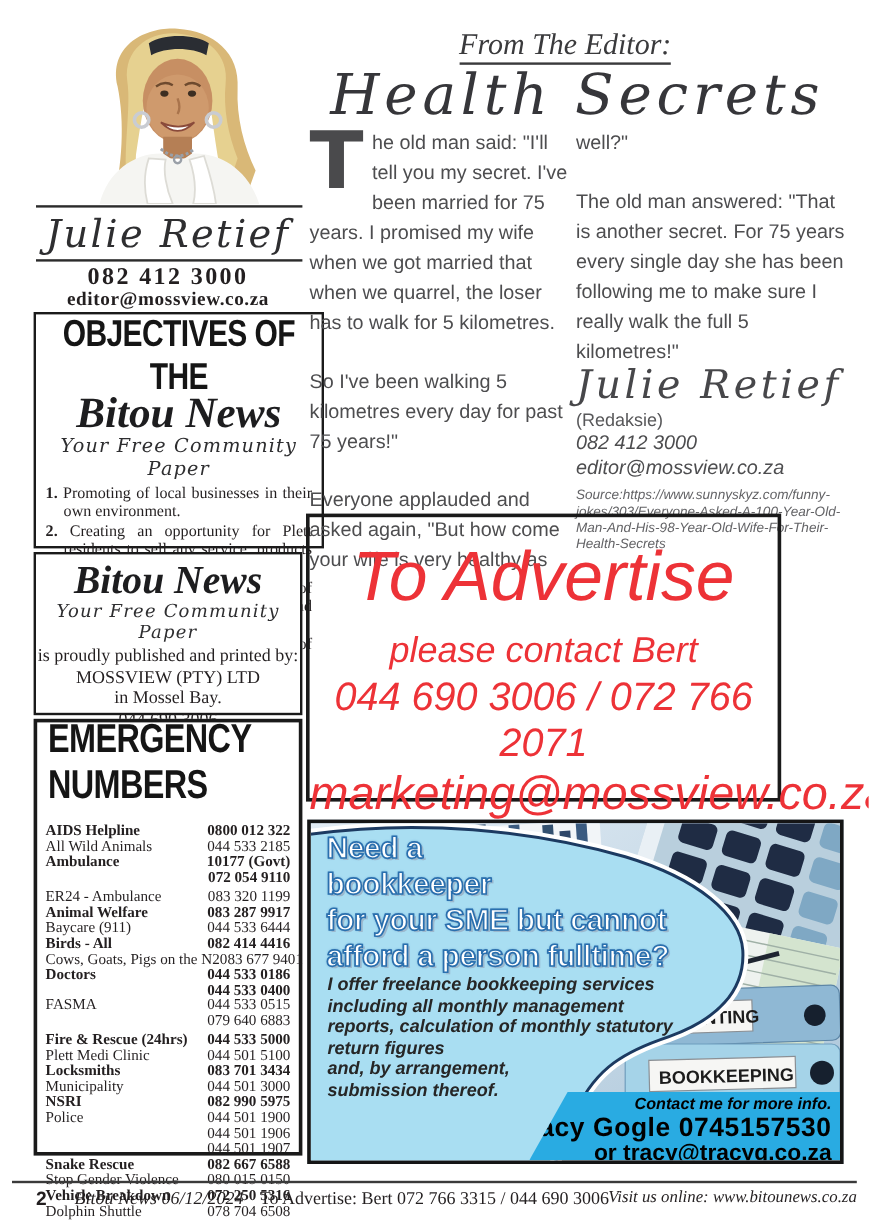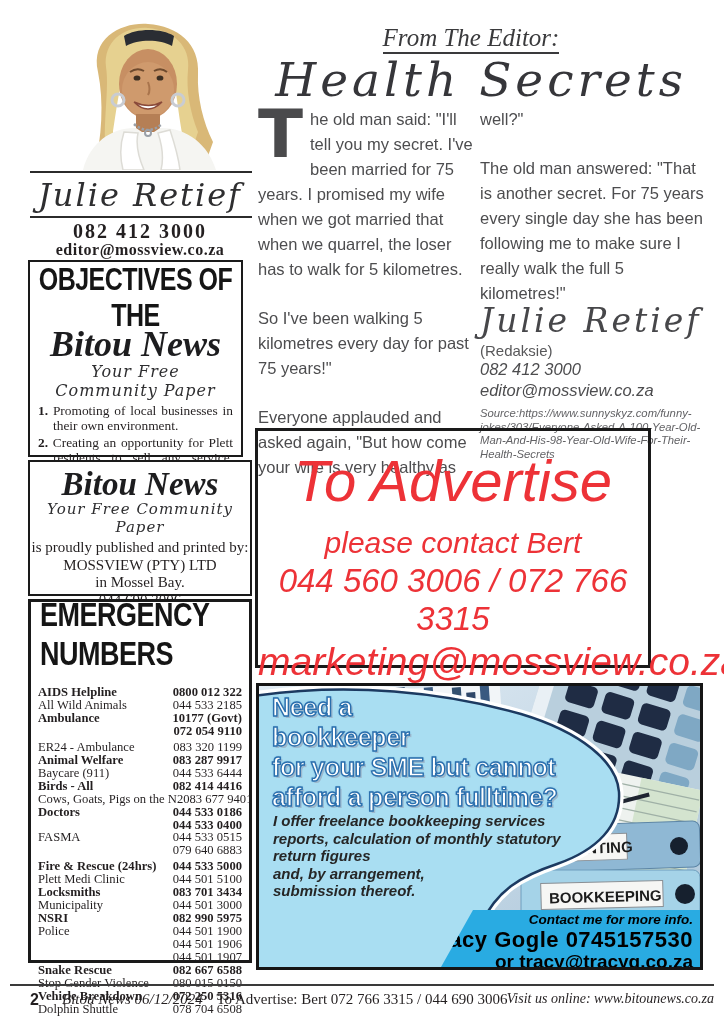--- a/index.html
+++ b/index.html
@@ -116,21 +116,21 @@
       <circle cx="120" cy="121" r="3" fill="none" stroke="#9aa0a8" stroke-width="2"></circle>
     </svg>
   </div>
 
   <div class="rule" style="left:30px; top:171px; width:222px;"></div>
   <div class="abs script sig-left" style="left:28px; top:176px; width:224px;">Julie Retief</div>
   <div class="rule" style="left:30px; top:216px; width:222px;"></div>
   <div class="abs phone-left" style="left:28px; top:220px; width:224px;">082 412 3000</div>
   <div class="abs email-left" style="left:28px; top:241px; width:224px;">editor@mossview.co.za</div>
 
-  <div class="abs boxed" id="objectives-box" style="left:28px; top:260px; width:215px; height:197px;">
+  <div class="abs boxed" id="objectives-box" style="left:28px; top:260px; width:242px; height:197px;">
     <div class="cond-head" style="font-size:25px; text-align:center;">OBJECTIVES OF THE</div>
     <div class="bitou-title">Bitou News</div>
     <div class="script tagline">Your Free Community Paper</div>
     <div class="obj-item" style="margin-top:3px;"><span class="obj-num">1.</span> <span>Promoting of local businesses in their own environment.</span></div>
     <div class="obj-item"><span class="obj-num">2.</span> <span>Creating an opportunity for Plett residents to sell any service, products or second hand goods in their area.</span></div>
     <div class="obj-item"><span class="obj-num">3.</span> <span>The provision of information of interest to the Plett community and our visitors.</span></div>
     <div class="obj-item"><span class="obj-num">4.</span> <span>The establishment of a feeling of belonging to our community.</span></div>
   </div>
 
   <div class="abs boxed" id="publisher-box" style="left:28px; top:460px; width:224px; height:136px;">
@@ -268,21 +268,21 @@
     <div class="script sig-right">Julie Retief</div>
     <div class="redaksie">(Redaksie)</div>
     <div class="ed-contact">082 412 3000</div>
     <div class="ed-contact">editor@mossview.co.za</div>
     <div class="source">Source:https://www.sunnyskyz.com/funny-jokes/303/Everyone-Asked-A-100-Year-Old-Man-And-His-98-Year-Old-Wife-For-Their-Health-Secrets</div>
   </div>
 
   <div class="abs" id="advertise-box" style="left:255px; top:428px; width:396px; height:240px; color:#ed3237;">
     <div class="adv-title">To Advertise</div>
     <div class="adv-l1">please contact Bert</div>
-    <div class="adv-l2">044 560 3006 / 072 766 3315</div>
+    <div class="adv-l2">044 690 3006 / 072 766 2071</div>
     <div class="adv-l3">marketing@mossview.co.za</div>
   </div>
 
   <div class="abs" id="bookkeeper-ad" style="left:256px; top:683px; width:447px; height:287px;">
     <svg class="abs" style="left:0; top:0;" width="441" height="281" viewBox="0 0 441 281">
       <defs>
         <linearGradient id="bgph" x1="0" y1="0" x2="1" y2="1">
           <stop offset="0" stop-color="#e3edf5"></stop>
             <stop offset="1" stop-color="#a9c4d8"></stop>
         </linearGradient>
@@ -369,20 +369,21 @@
       <path d="M -6 10 C 90 -4 185 6 262 28 C 322 46 358 76 360 106 C 362 140 338 164 298 178 C 262 190 238 204 222 238 L 202 287 L -6 287 Z" fill="#a9def2" stroke="#1c3a61" stroke-width="2.5"></path>
     </svg>
     <div class="bk-headline">
       <div>Need a</div>
       <div>bookkeeper</div>
       <div>for your SME but cannot</div>
       <div>afford a person fulltime?</div>
     </div>
     <div class="bk-body">
       <div>I offer freelance bookkeeping services</div>
+      <div>including all monthly management</div>
       <div>reports, calculation of monthly statutory</div>
       <div>return figures</div>
       <div>and, by arrangement,</div>
       <div>submission thereof.</div>
     </div>
     <div class="bk-band" style="background:#29abe2;">
       <div class="c1">Contact me for more info.</div>
       <div class="c2">Tracy Gogle 0745157530</div>
       <div class="c3">or tracy@tracyg.co.za</div>
     </div>

